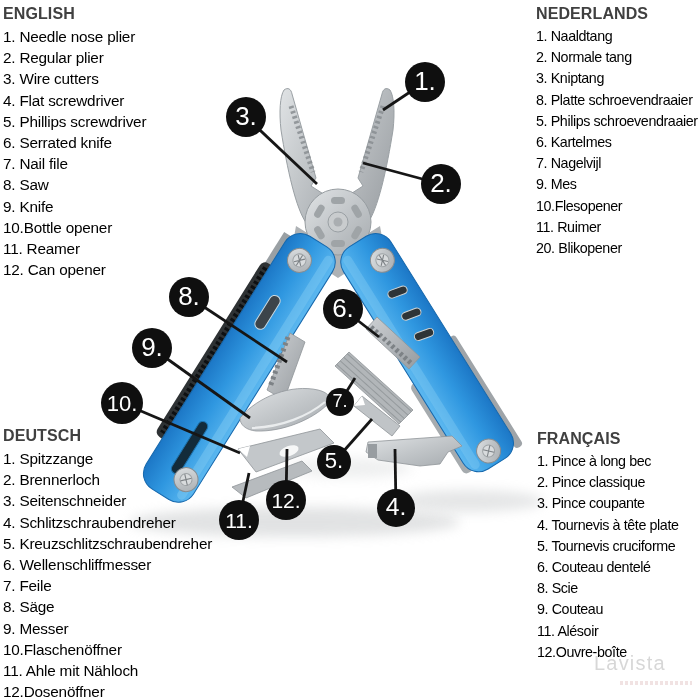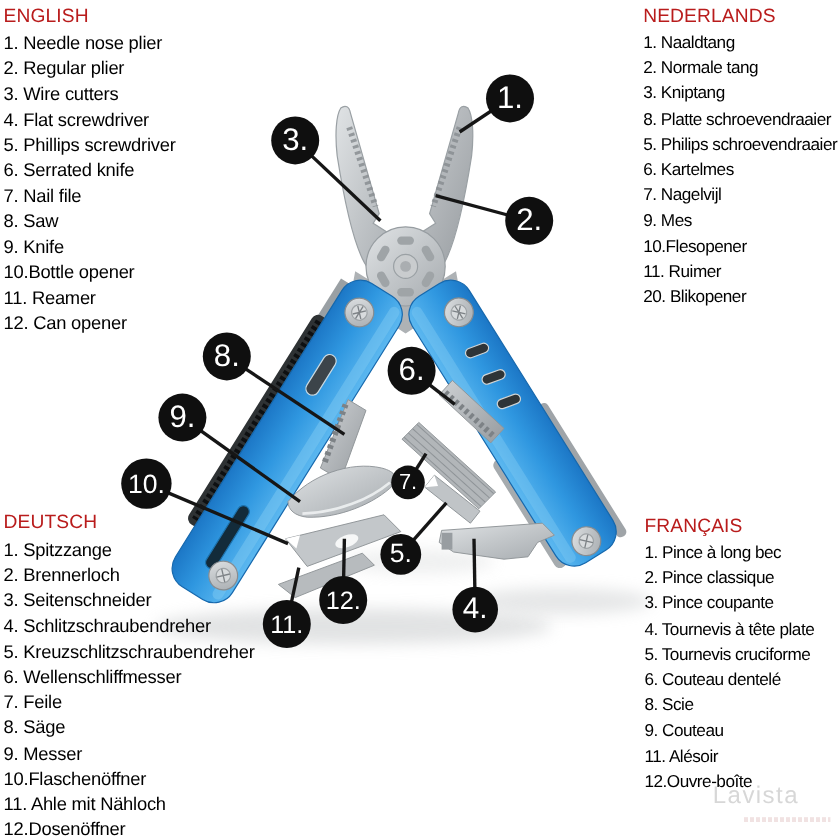--- a/index.html
+++ b/index.html
@@ -5,21 +5,21 @@
   html,body{margin:0;padding:0;}
   body{
     width:700px;height:700px;position:relative;background:#ffffff;
     font-family:"Liberation Sans",sans-serif;overflow:hidden;
   }
   .stage{position:absolute;inset:0;}
   svg.layer{position:absolute;left:0;top:0;}
   
   .lang{position:absolute;}
   .lang h2{
-    font-size:16px;line-height:17px;font-weight:400;color:#b91c1c;
+    font-size:16px;line-height:17px;font-weight:700;color:#404040;
     margin:0 0 4px 0;letter-spacing:.1px;
   }
   .lang .li{
     font-size:15.3px;line-height:21.2px;color:#000000;
     white-space:nowrap;letter-spacing:-.2px;
   }
   .lang.right .li{font-size:14.3px;letter-spacing:-.4px;}
   .lang.english{left:3px;top:5px;}
   .lang.nederlands{left:536px;top:5px;}
   .lang.deutsch{left:3px;top:427px;}

